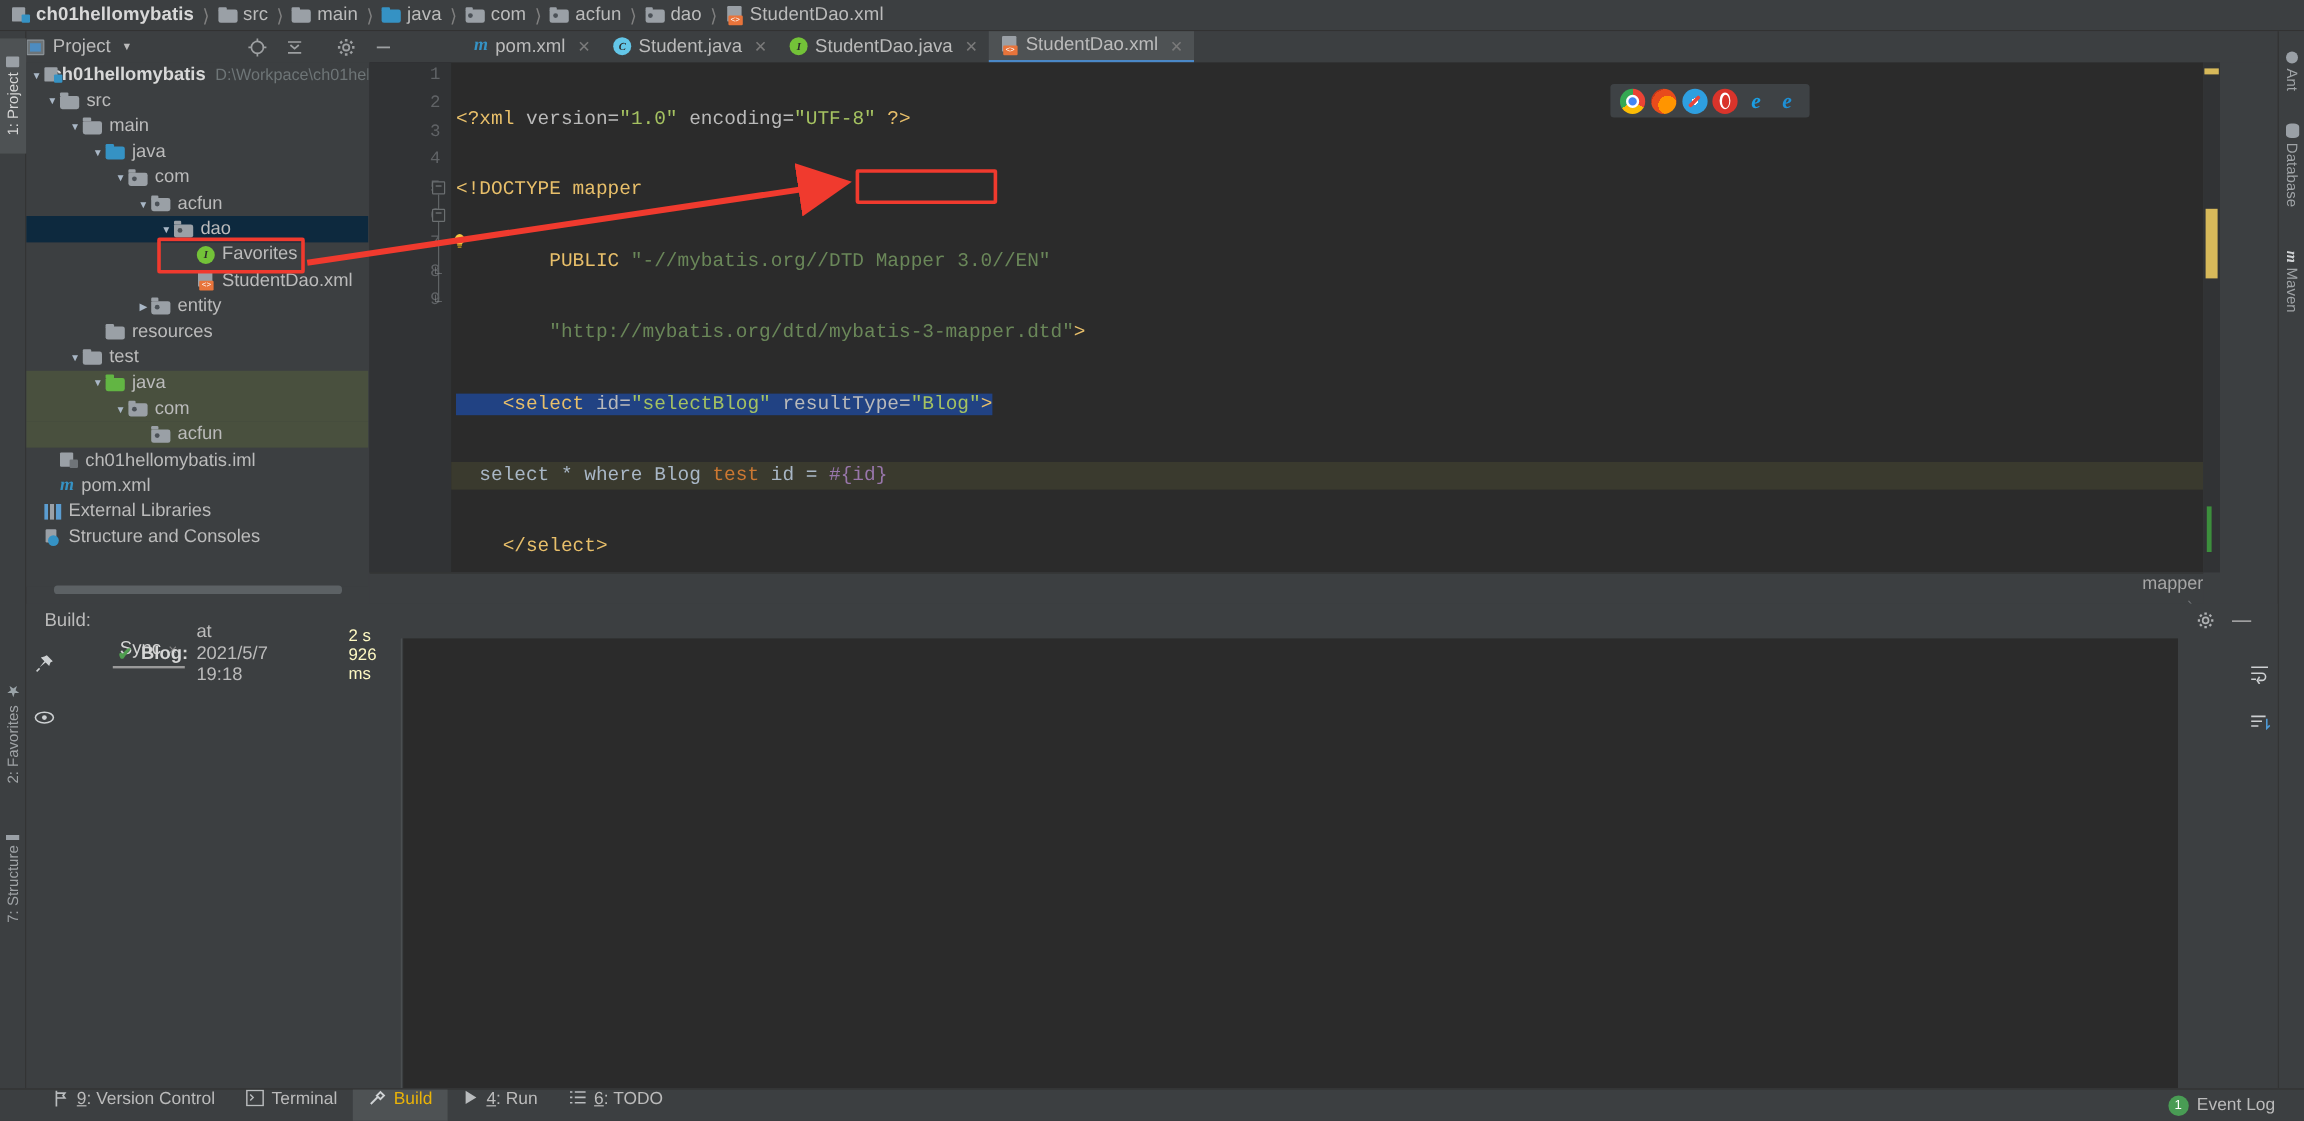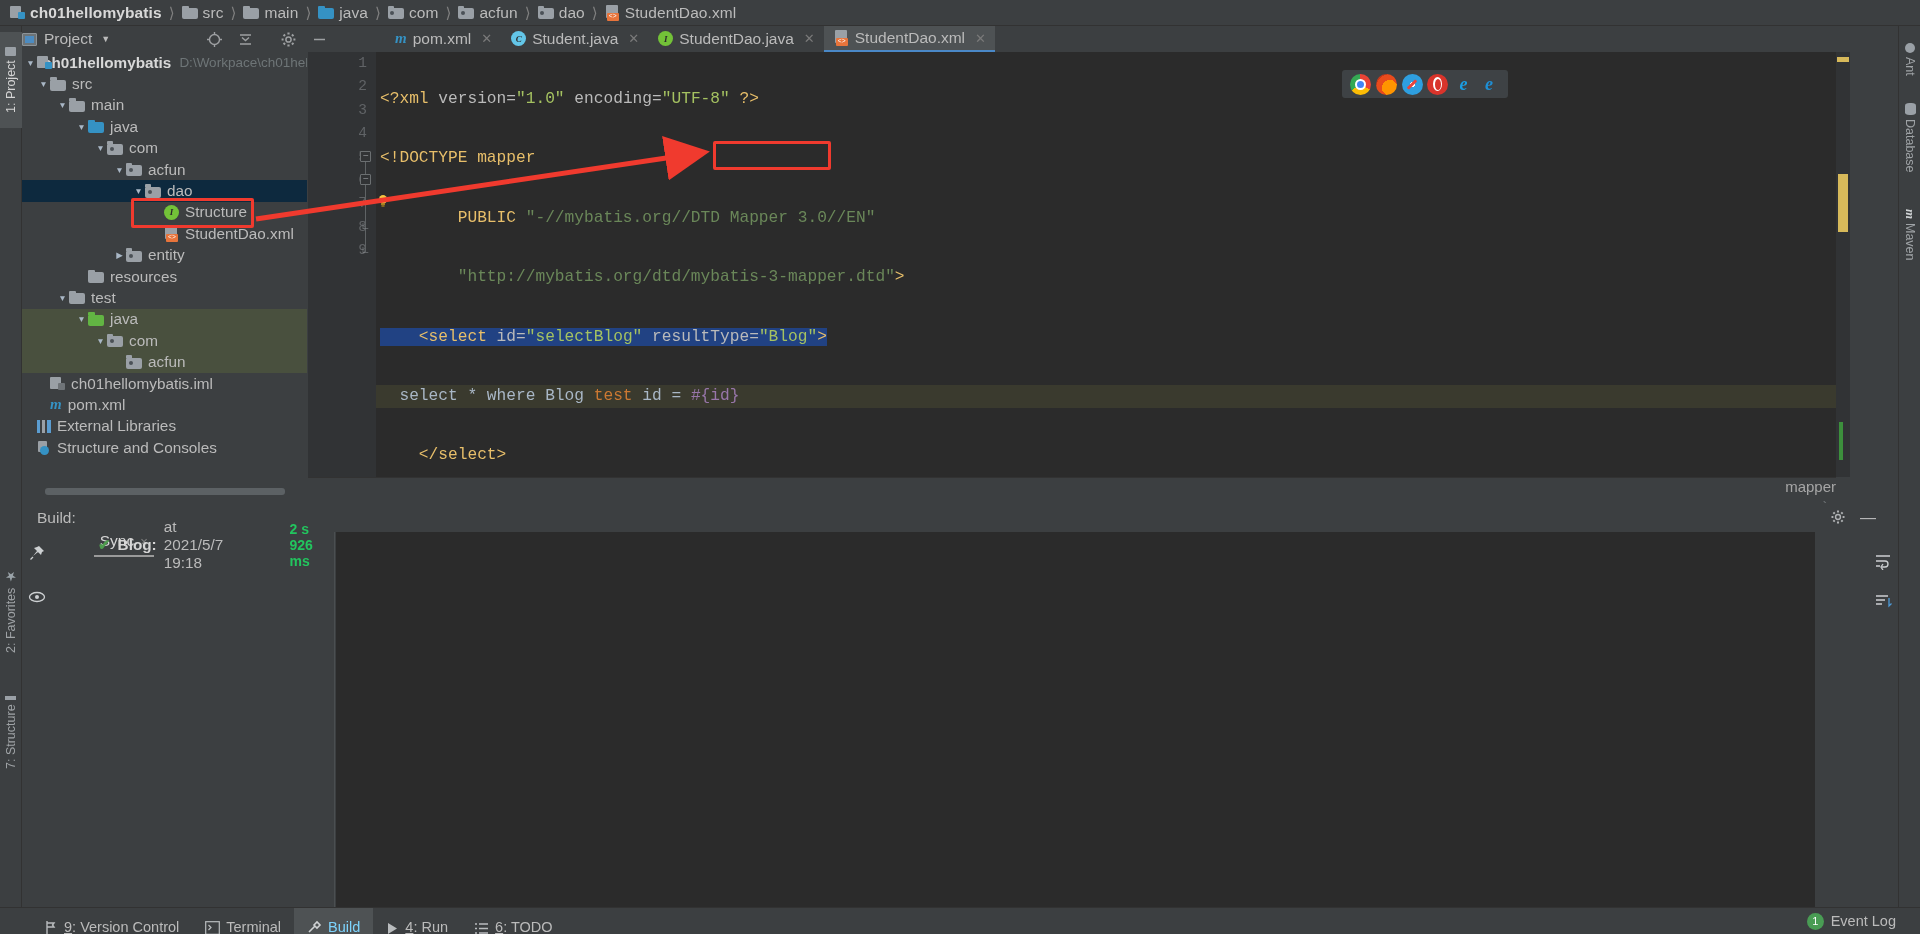--- a/index.html
+++ b/index.html
@@ -220,38 +220,38 @@
     display:flex; flex-direction:column; align-items:center; gap:22px; padding-top:12px;
   }
   .buildlist {
     position:absolute; left:30px; top:29px; width:283px; height:375px;
     border-right:1px solid #4b4f51;
   }
   .sync-row { display:flex; align-items:center; height:26px; padding-left:46px; font-size:15.3px; gap:7px;}
   .sync-row .chk { color:#4f9d4f; font-size:15px; font-weight:bold;}
   .sync-row .b { font-weight:bold; color:#d6d6d6;}
   .sync-row .dt { color:#bbbbbb;}
-  .sync-row .ms { color:#22c55e; margin-left:44px; font-size:14px;font-weight:bold;}
+  .sync-row .ms { color:#fef9c3; margin-left:44px; font-size:14px;}
   .buildconsole {
     position:absolute; left:314px; top:29px; width:1479px; height:375px;
     background:#2b2b2b;
   }
   .buildrightbtns{
     position:absolute; right:0; top:29px; width:30px; height:375px;
     display:flex; flex-direction:column; align-items:center; gap:18px; padding-top:20px;
   }
 
   
   .statusbar {
     position:absolute; left:0; top:907px; width:1920px; height:27px;
     background:#3c3f41; display:flex; align-items:center; font-size:14.5px;
     border-top:1px solid #323232;
   }
-  .sbtn { display:flex; align-items:flex-end; gap:6px; padding:0 13px; height:27px; cursor:pointer; color:#bbbbbb;}
-  .sbtn.active { background:#4e5254; color:#7dd3fc;}
+  .sbtn { display:flex; align-items:flex-start; gap:6px; padding:0 13px; height:27px; cursor:pointer; color:#bbbbbb;}
+  .sbtn.active { background:#4e5254; color:#eab308;}
   .sbtn u { text-decoration:underline;}
   .evlog { position:absolute; right:24px; display:flex; align-items:center; gap:7px;}
   .evbadge{width:17px;height:17px;border-radius:50%;background:#499c54;color:#fff;
            font-size:11px;display:flex;align-items:center;justify-content:center;}
 
   
   .annot-box {
     position:absolute; border:3px solid #f03a2e; border-radius:2px; pointer-events:none;
   }
   .annot-arrow { position:absolute; pointer-events:none; }
@@ -468,21 +468,21 @@
       <span class="arrow">▼</span>
       <span class="ic ic-folder pkg">
           <i></i>
         </span>
       <span class="nm">dao</span>
     </div>
 
     <div class="trow" style="padding-left:129px">
       <span class="arrow"></span>
       <span class="ic-round itf">I</span>
-      <span class="nm">Structure</span>
+      <span class="nm">Favorites</span>
     </div>
 
     <div class="trow" style="padding-left:129px">
       <span class="arrow"></span>
       <span class="ic ic-xml">
           <span class="page"></span>
           <span class="tag">&lt;&gt;</span>
         </span>
       <span class="nm">StudentDao.xml</span>
     </div>

